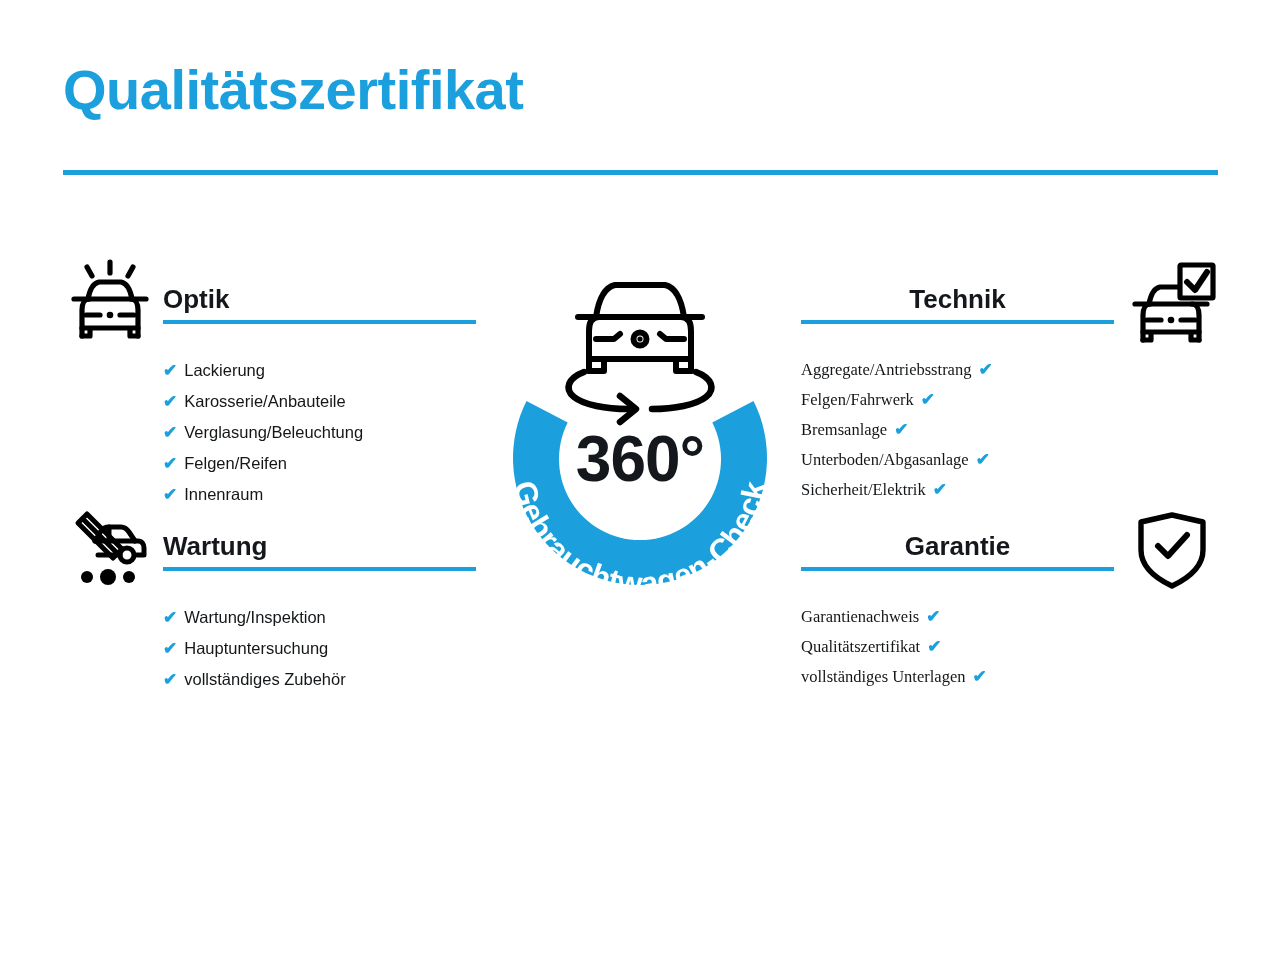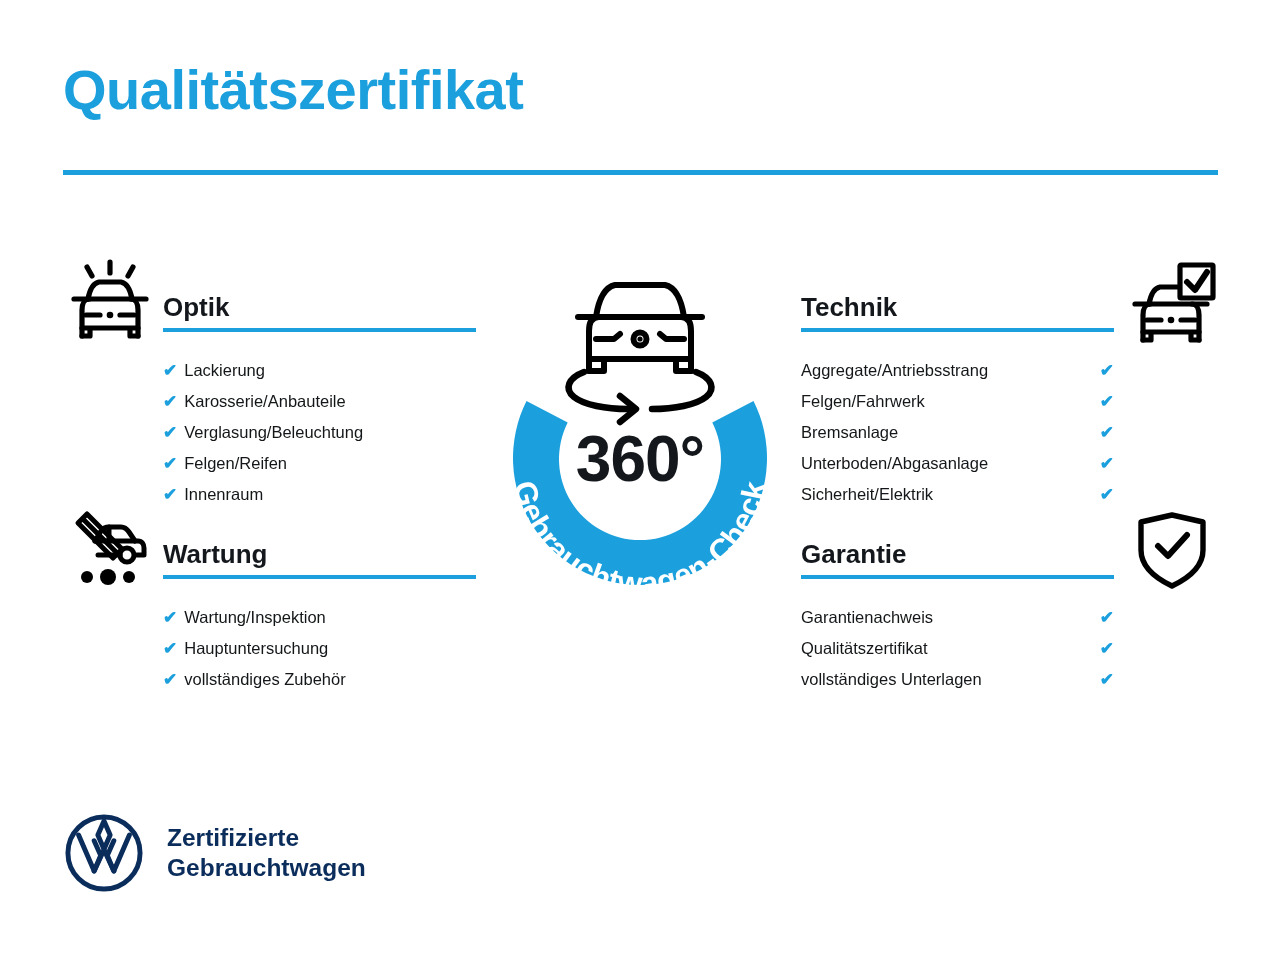--- a/index.html
+++ b/index.html
@@ -66,25 +66,25 @@
     width: 90px;
     height: 90px;
     display: block;
   }
   .col-left .sec-icon  { left: 2px; }
   .col-right .sec-icon { right: 0px; }
 
   
   .sec-head {
     position: absolute;
-    top: 36px;
+    top: 28px;
     width: 313px;
   }
   .col-left .sec-head  { left: 100px; text-align: left; }
-  .col-right .sec-head { left: 44px;  text-align: left; }
+  .col-right .sec-head { left: 44px;  text-align: center; }
 
   .sec-title {
     font-size: 26px;
     font-weight: 700;
     color: #14181c;
     line-height: 1.05;
     white-space: nowrap;
   }
   .sec-underline {
     margin-top: 7px;
@@ -107,21 +107,21 @@
 
   .sec-list li {
     font-size: 16.5px;
     color: #141719;
     line-height: 30px;
     white-space: nowrap;
     display: flex;
     align-items: baseline;
   }
   .col-left  .sec-list li { justify-content: flex-start; }
-  .col-right .sec-list li { justify-content: space-between; }
+  .col-right .sec-list li { justify-content: flex-start; font-family: Liberation Serif, serif; }
 
   .check {
     color: #1BA0DD;
     font-size: 17px;
     font-weight: 700;
     line-height: 30px;
   }
   .col-left  .check { margin-right: 7px; }
   .col-right .check { margin-left: 7px; }
 
@@ -371,32 +371,14 @@
         <circle cx="82" cy="84" r="2.6" fill="#000" stroke="none"></circle>
 
         <path d="M26 117 C10 123 6 134 16 142 C26 150 48 154 70 154" stroke-width="6.5"></path>
         <path d="M138 117 C154 123 158 134 148 142 C138 150 116 154 94 154" stroke-width="6.5"></path>
         <path d="M62 141 L78 154 L62 167" stroke-width="6.5"></path>
       </g>
     </svg>
     <div class="badge-360">360°</div>
   </div>
 
-  <div class="footer-logo">
-    <span>
-      <svg class="vw-mark" viewBox="0 0 100 100" fill="none" stroke="#0b2d5c" stroke-width="6" stroke-linejoin="round" stroke-linecap="round">
-        <circle cx="50" cy="50" r="44"></circle>
-        <path d="M50 11
-                 L57.5 28
-                 L50 45.5
-                 L42.5 28 Z"></path>
-        <path d="M19 28 L38 72 L46 53 L38 35"></path>
-        <path d="M81 28 L62 72 L54 53 L62 35"></path>
-        <path d="M38 72 L50 46 L62 72"></path>
-      </svg>
-    </span>
-    <div class="footer-text">
-      <div>Zertifizierte</div>
-      <div>Gebrauchtwagen</div>
-    </div>
-  </div>
 
 </div>
 
 </body></html>

